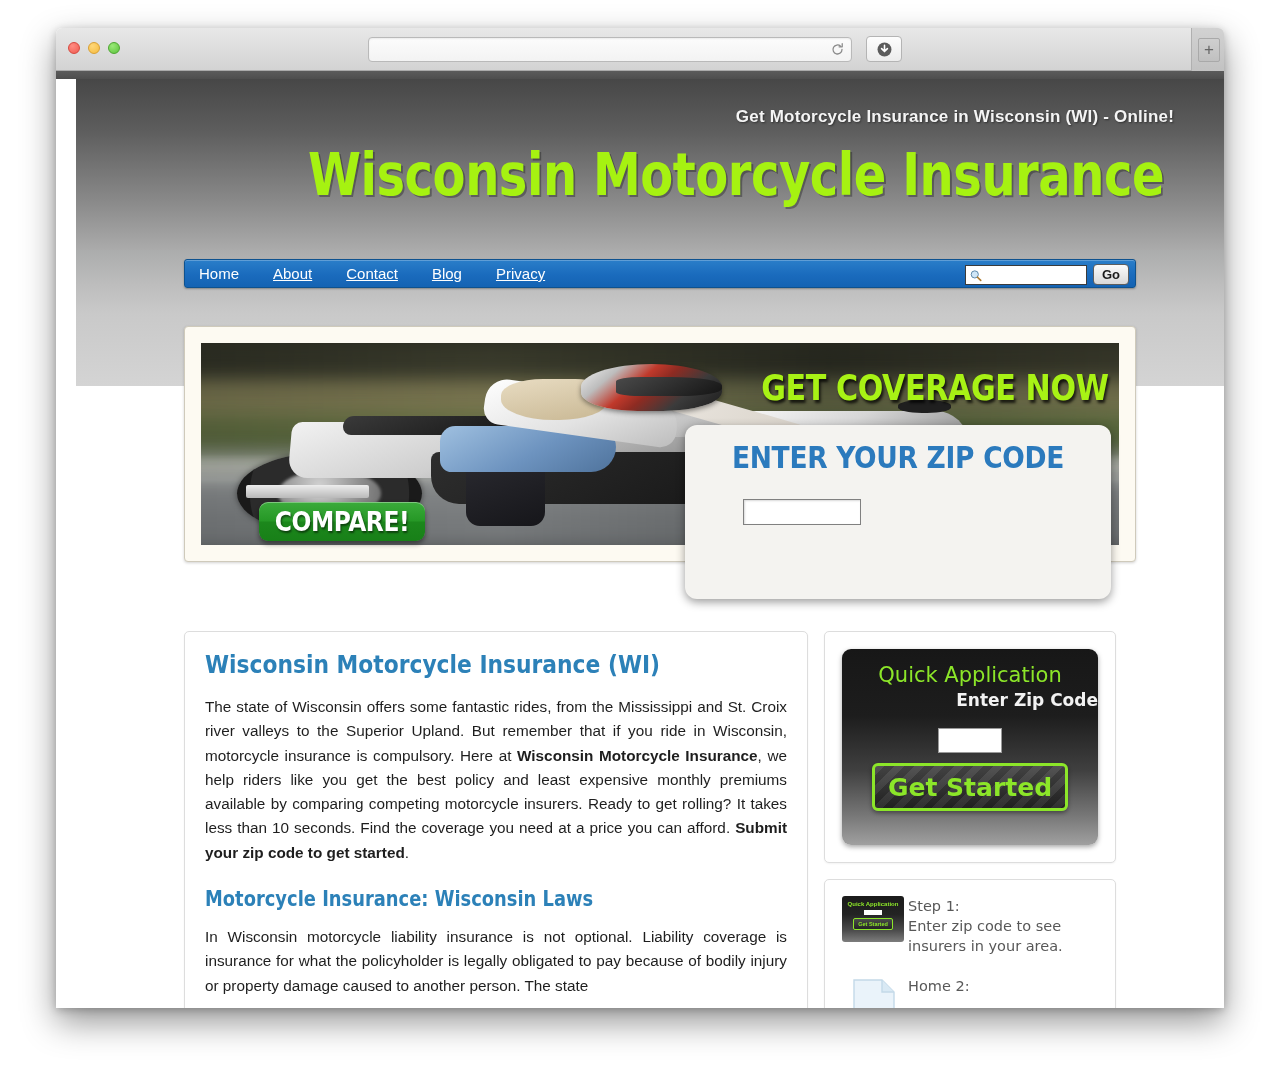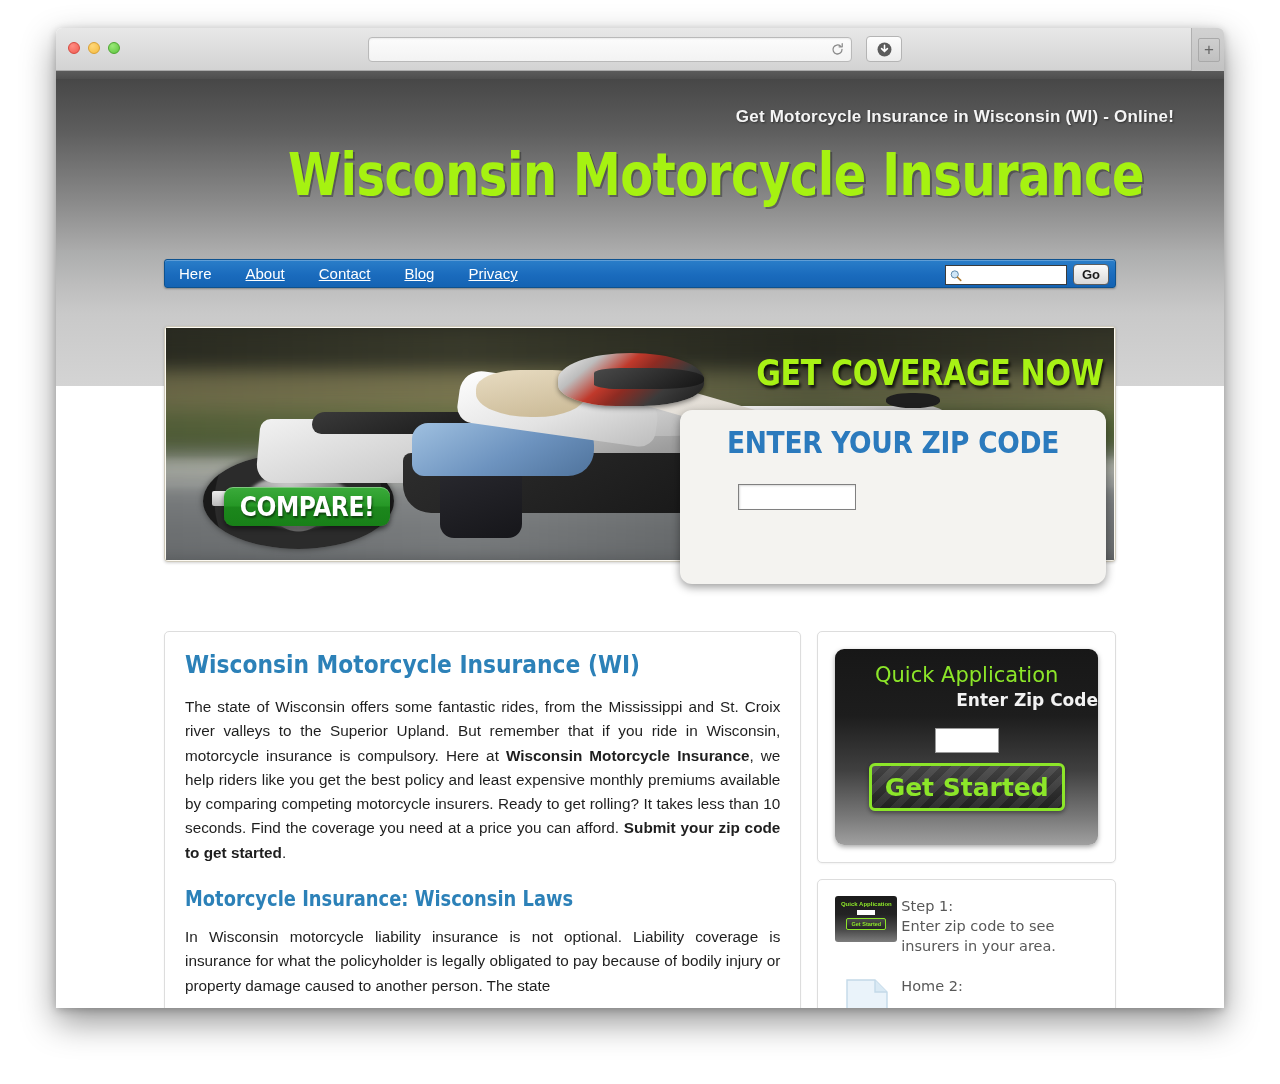--- a/index.html
+++ b/index.html
@@ -117,20 +117,21 @@
     height: 8px;
     background: linear-gradient(to bottom, #5b5b5b, #4e4e4e);
   }
 
   
   .viewport {
     position: relative;
     height: 929px;
     background: #fff;
     overflow: hidden;
+    margin-left: 20px;
   }
 
   
   .site-header {
     position: relative;
     height: 171px;
     background: linear-gradient(to bottom, #474747 0%, #5d5d5d 30%, #8a8a8a 72%, #ababab 100%);
   }
   .tagline {
     position: absolute;
@@ -242,21 +243,21 @@
   }
   .hero-outer {
     position: absolute;
     left: 108px;
     top: 13px;
     width: 952px;
     height: 236px;
     background: #fdfaf2;
     border: 1px solid #cfcabb;
     border-radius: 4px;
-    padding: 1px;
+    padding: 16px;
     box-shadow: 0 1px 3px rgba(0,0,0,0.18);
     z-index: 5;
   }
   .hero-inner {
     position: relative;
     width: 100%;
     height: 100%;
     overflow: visible;
   }
 
@@ -553,21 +554,21 @@
   <div class="viewport">
 
     <div class="site-header">
       <div class="tagline">Get Motorcycle Insurance in Wisconsin (WI) - Online!</div>
       <div class="site-title">Wisconsin Motorcycle Insurance</div>
     </div>
 
     <div class="nav-zone">
       <div class="navbar">
         <div class="nav-links">
-          <span class="nav-link active">Here</span>
+          <span class="nav-link active">Home</span>
           <span class="nav-link">About</span>
           <span class="nav-link">Contact</span>
           <span class="nav-link">Blog</span>
           <span class="nav-link">Privacy</span>
         </div>
         <div class="nav-search">
           <div class="search-field">
             <svg class="search-icon" viewBox="0 0 16 16">
               <circle cx="6.6" cy="6.2" r="4.1" fill="#cfe6f7" stroke="#5b86a8" stroke-width="1.1"></circle>
               <path d="M9.7 9.4 L13.4 13.1" stroke="#b07b2e" stroke-width="1.9" stroke-linecap="round"></path>

